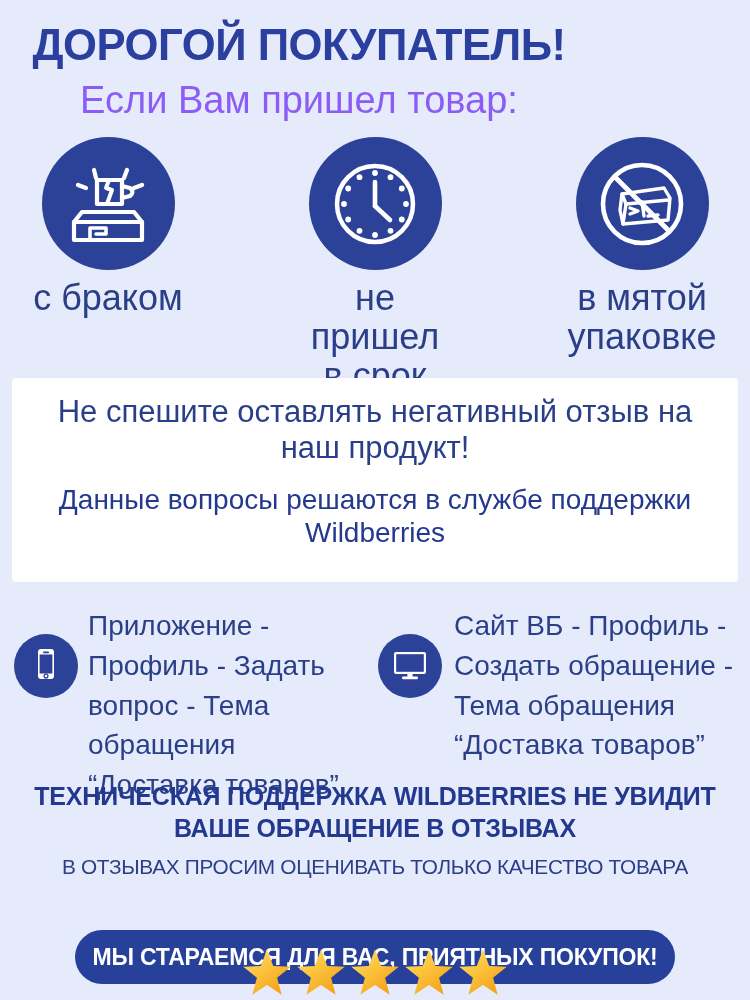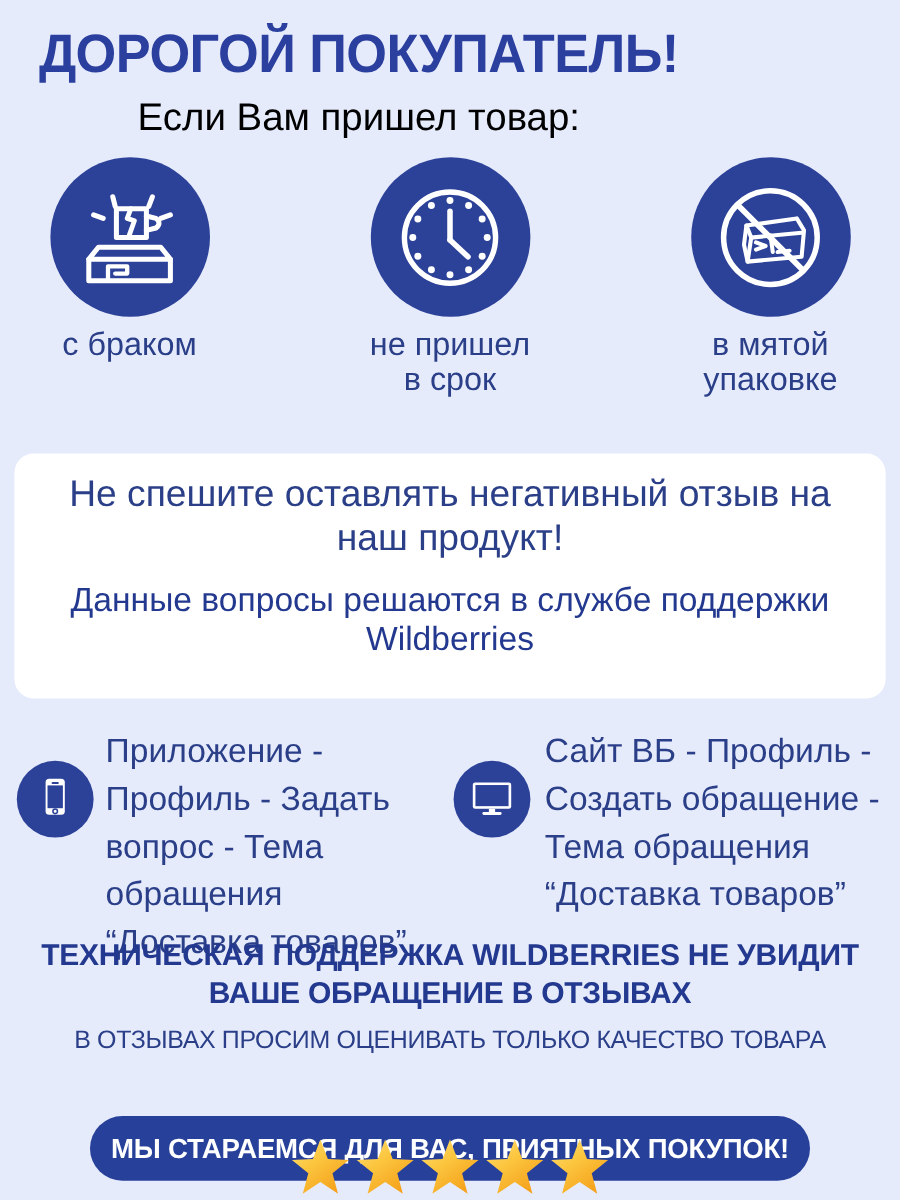--- a/index.html
+++ b/index.html
@@ -29,24 +29,24 @@
     font-size: 45px;
     line-height: 1;
     font-weight: 700;
     letter-spacing: -0.5px;
     color: #2b3f9e;
     padding-top: 22px;
     transform: scaleX(0.97);
   }
   .subhead {
     text-align: center;
-    font-size: 32px;
+    font-size: 38px;
     line-height: 1;
     font-weight: 400;
-    color: #000000;
+    color: #8b5cf6;
     margin-top: 14px;
   }
 
   
   .icon-row {
     display: flex;
     justify-content: space-between;
     padding: 0 24px;
     margin-top: 18px;
     box-sizing: border-box;
@@ -64,36 +64,36 @@
     border-radius: 50%;
     background: #2c4198;
     display: flex;
     align-items: center;
     justify-content: center;
   }
   .circle svg { display: block; }
   .icon-label {
     margin-top: 9px;
     text-align: center;
-    font-size: 27px;
+    font-size: 36px;
     line-height: 1.08;
     color: #2a3f88;
     font-weight: 400;
     white-space: pre-line;
   }
 
   
   .card {
     position: absolute;
     left: 12px;
     top: 378px;
     width: 726px;
     height: 204px;
     background: #ffffff;
-    border-radius: 16px;
+    border-radius: 4px;
     box-sizing: border-box;
     padding: 16px 22px 0;
     text-align: center;
   }
   .card-lead {
     font-size: 31px;
     line-height: 1.16;
     font-weight: 400;
     color: #2a3f88;
   }

